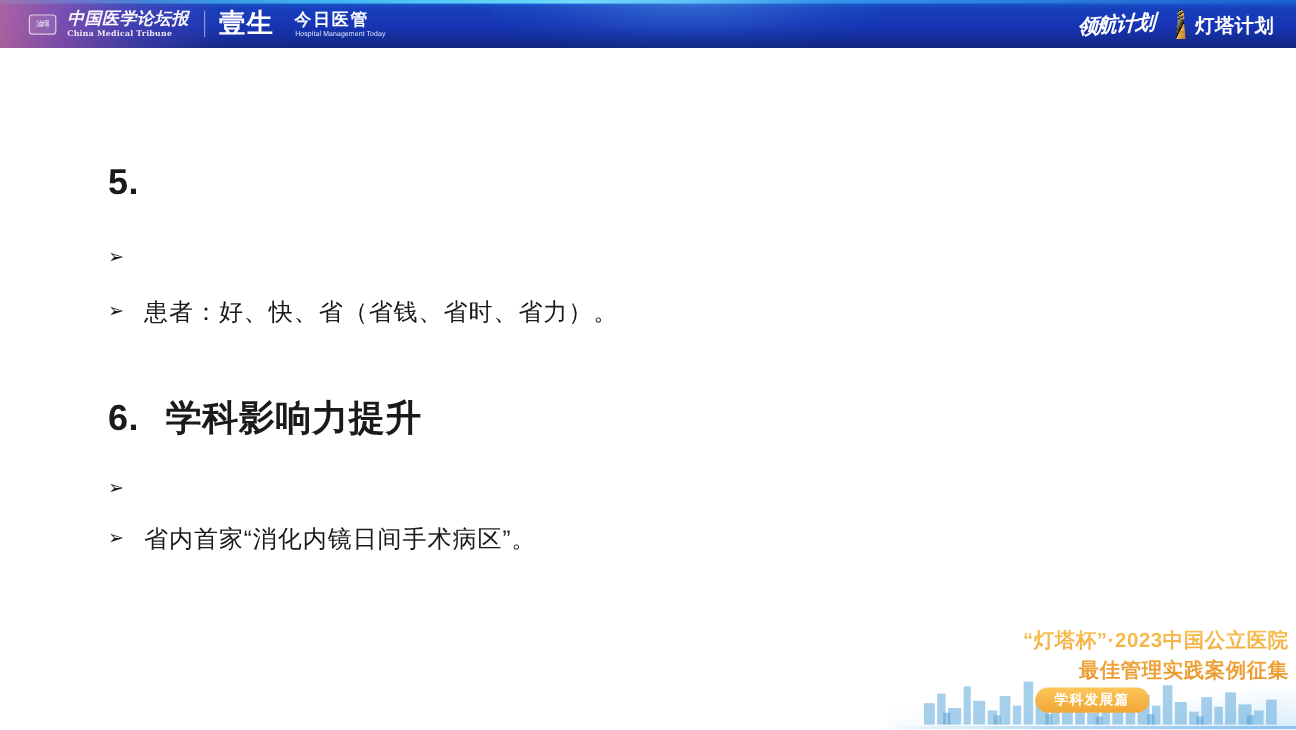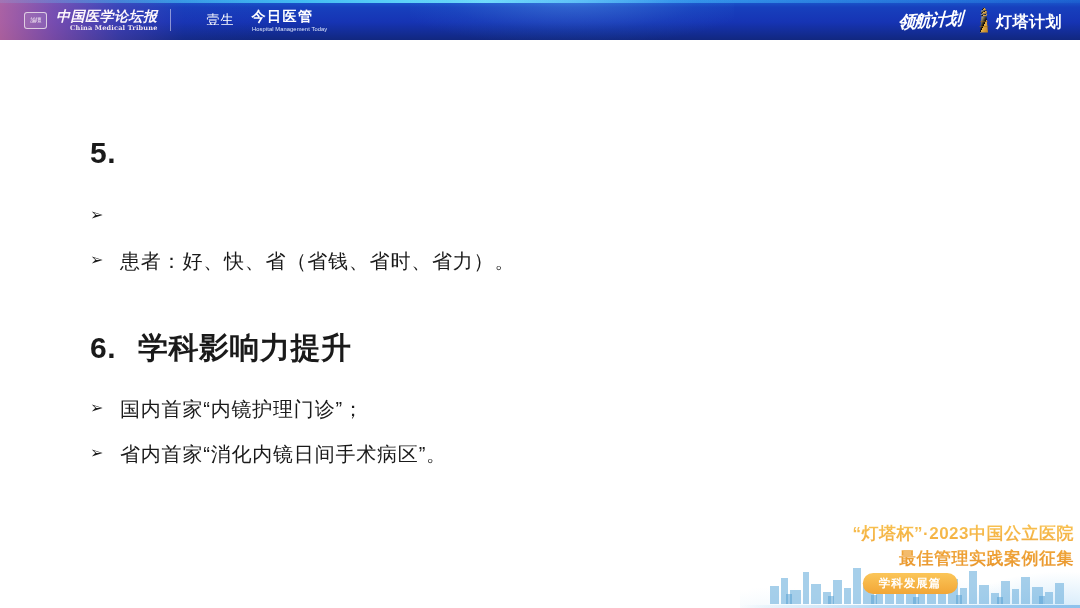--- a/index.html
+++ b/index.html
@@ -76,21 +76,20 @@
     font-size: 6px;
     color: #f3e9f3;
     letter-spacing: -1px;
     font-family: "DejaVu Serif", serif;
     flex: none;
   }
   .cmt-wordmark {
     display: flex;
     flex-direction: column;
     line-height: 1;
-    text-align: right;
   }
   .cmt-cn {
     font-size: 14px;
     color: #fdf6fb;
     font-family: "DejaVu Serif", serif;
     font-weight: bold;
     letter-spacing: 0.5px;
     font-style: italic;
   }
   .cmt-en {
@@ -101,26 +100,25 @@
     letter-spacing: 0.2px;
     margin-top: 2px;
   }
   .brand-divider {
     width: 1px;
     height: 22px;
     background: rgba(230,225,245,0.55);
     margin: 0 3px;
   }
   .yisheng {
-    font-size: 13px;
+    font-size: 22px;
     color: #ffffff;
     font-family: "DejaVu Serif", serif;
-    font-weight: normal;
+    font-weight: bold;
     letter-spacing: 1px;
-    margin-left: 24px;
   }
   .hmt-wordmark {
     display: flex;
     flex-direction: column;
     line-height: 1;
     margin-left: 8px;
   }
   .hmt-cn {
     font-size: 14px;
     color: #ffffff;
@@ -362,21 +360,20 @@
       <span class="bullet-text">患者：好、快、省（省钱、省时、省力）。</span>
     </div>
 
     <div class="section-heading heading-6">
       <span class="section-num">6.</span>
       <span class="section-title">学科影响力提升</span>
     </div>
 
     <div class="bullet b3">
       <span class="bullet-marker">➢</span>
-      <span class="bullet-text">国内首家“内镜护理门诊”；</span>
     </div>
 
     <div class="bullet b4">
       <span class="bullet-marker">➢</span>
       <span class="bullet-text">省内首家“消化内镜日间手术病区”。</span>
     </div>
 
   </div>
 
   <div class="footer-mark">

